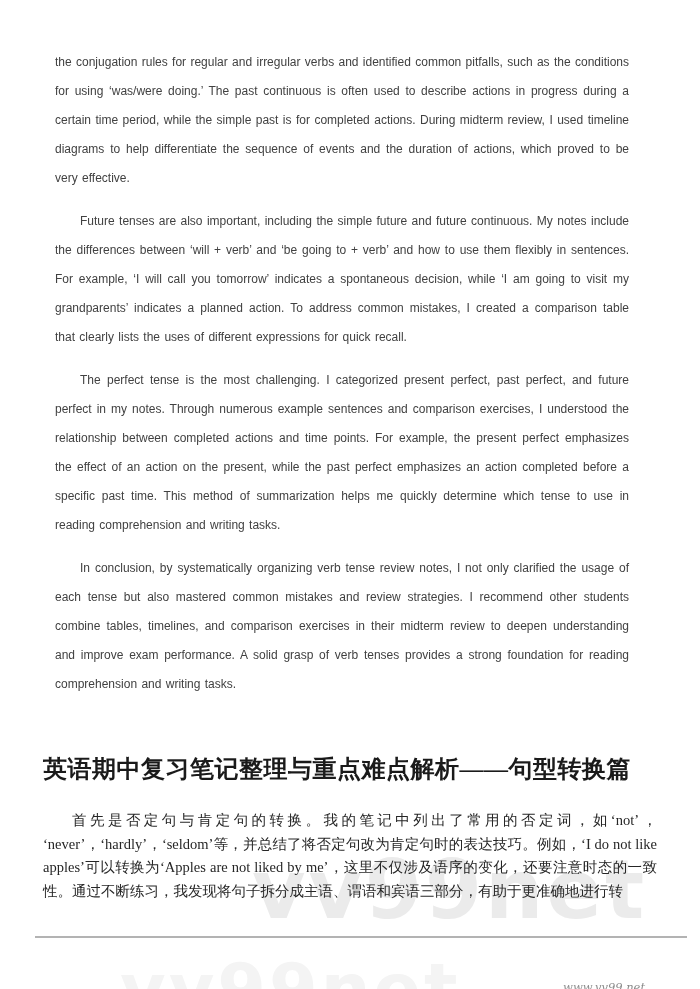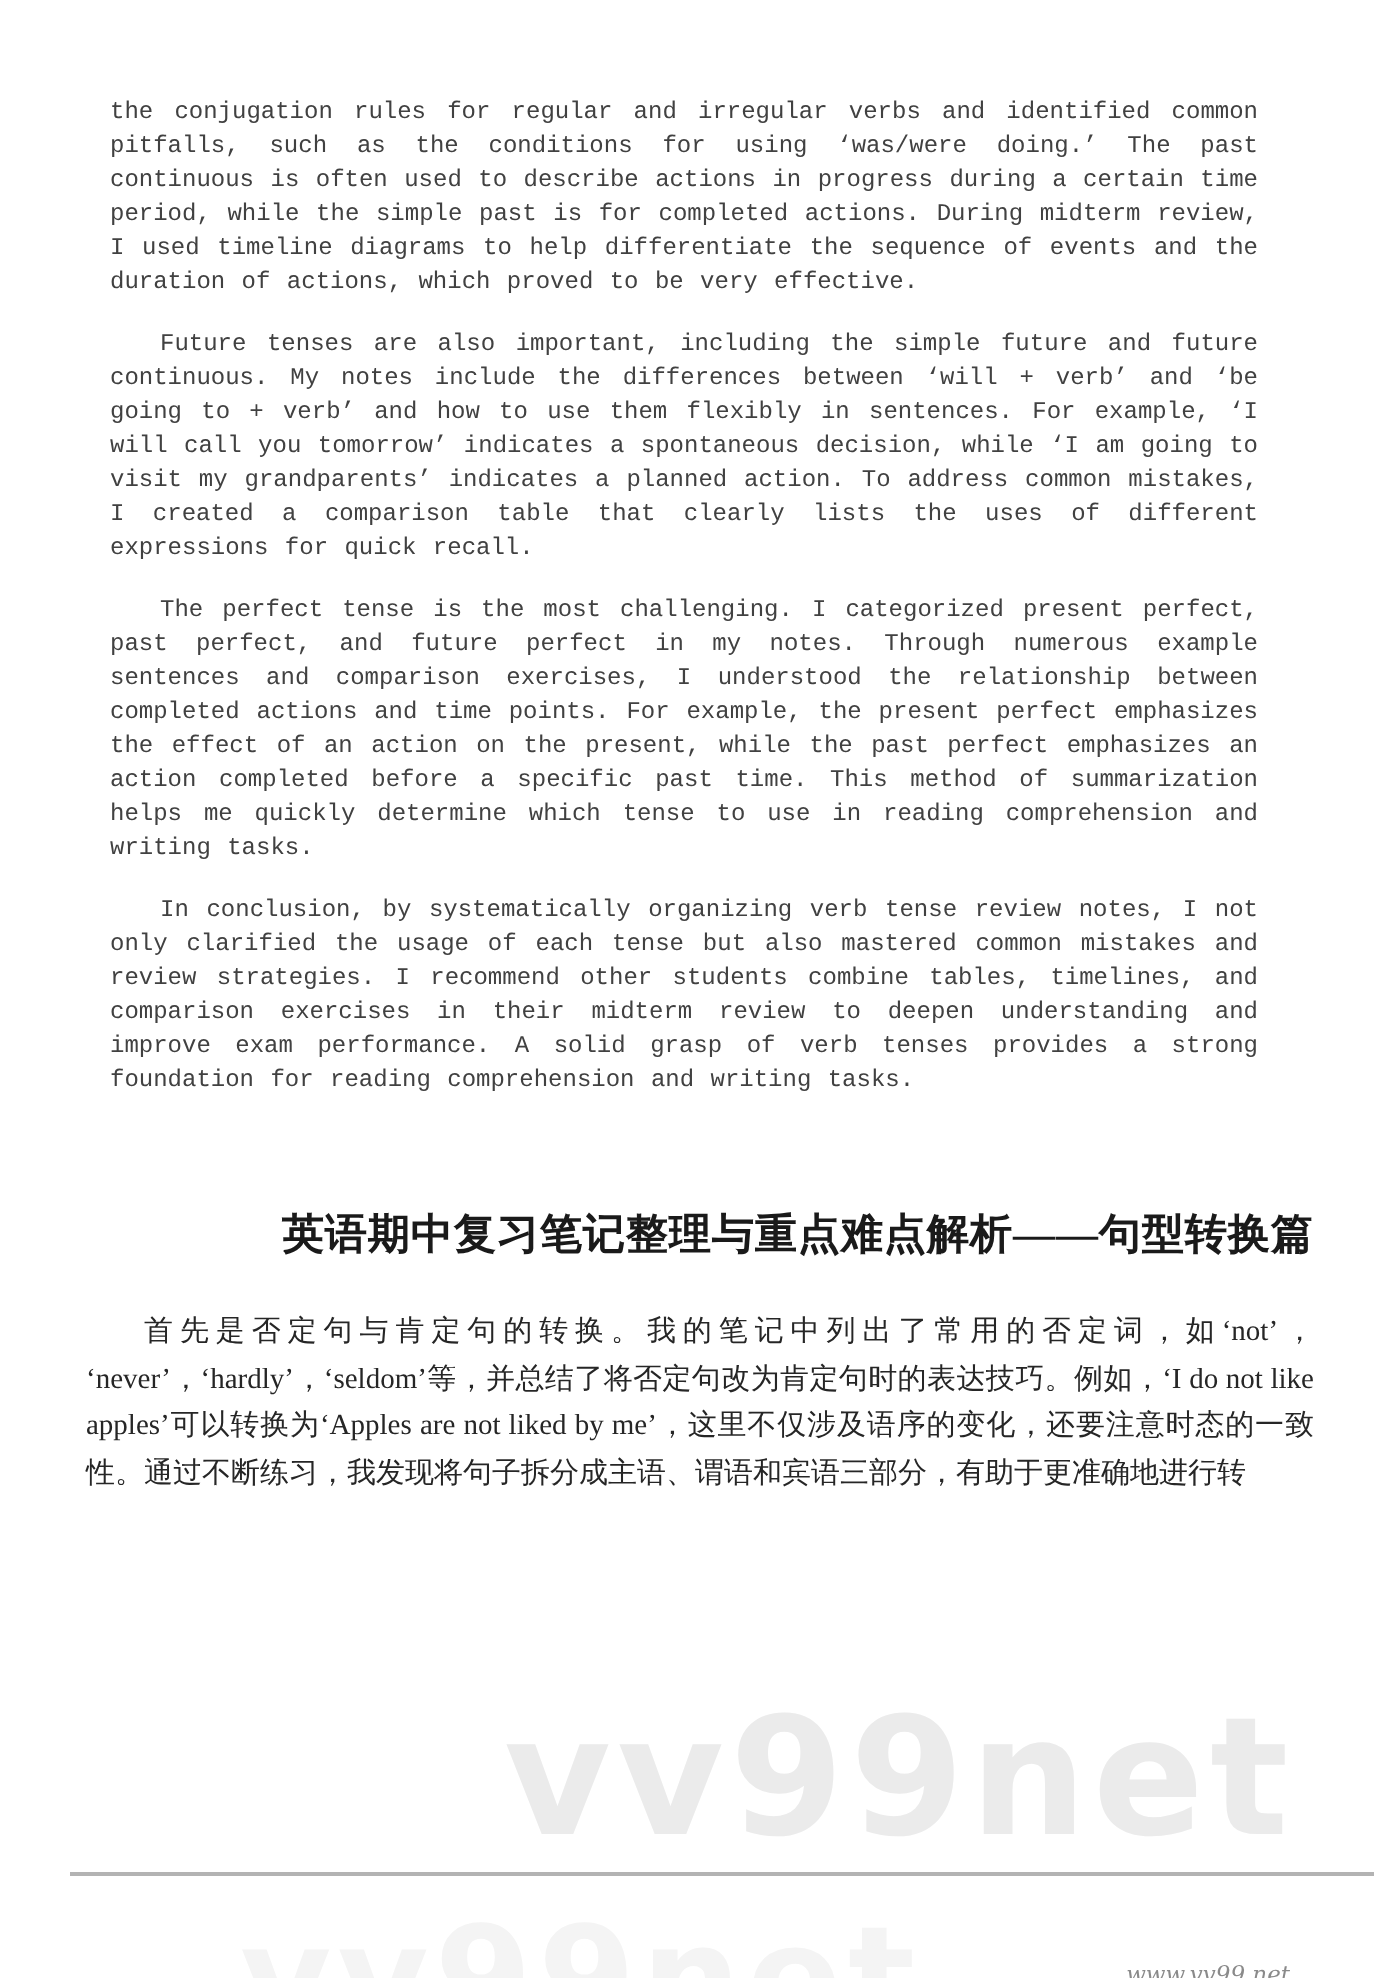--- a/index.html
+++ b/index.html
@@ -15,39 +15,39 @@
     overflow: hidden;
     font-family: "Liberation Serif", "DejaVu Serif", serif;
   }
   .content {
     position: relative;
     z-index: 1;
     padding: 48px 55px 0 55px;
   }
   
   .en-paragraph {
-    font-family: Liberation Mono, monospace;
+    font-family: Liberation Sans, sans-serif;
     font-size: 12px;
-    line-height: 17px;
+    line-height: 29px;
     color: #414141;
     text-align: justify;
     text-indent: 25px;
     margin: 0 16px 14px 0;
     word-spacing: 1px;
   }
   .en-paragraph.continuation {
     text-indent: 0;
   }
   
   .doc-heading {
     font-family: "Liberation Serif", "DejaVu Serif", serif;
-    font-size: 21px;
+    font-size: 24px;
     font-weight: bold;
     color: #1a1a1a;
-    text-align: right;
+    text-align: left;
     margin: 54px -12px 24px -12px;
     letter-spacing: 0.5px;
   }
   .zh-paragraph {
     font-family: "Liberation Serif", "DejaVu Serif", serif;
     font-size: 14.5px;
     line-height: 23.5px;
     color: #262626;
     text-align: justify;
     text-indent: 2em;

